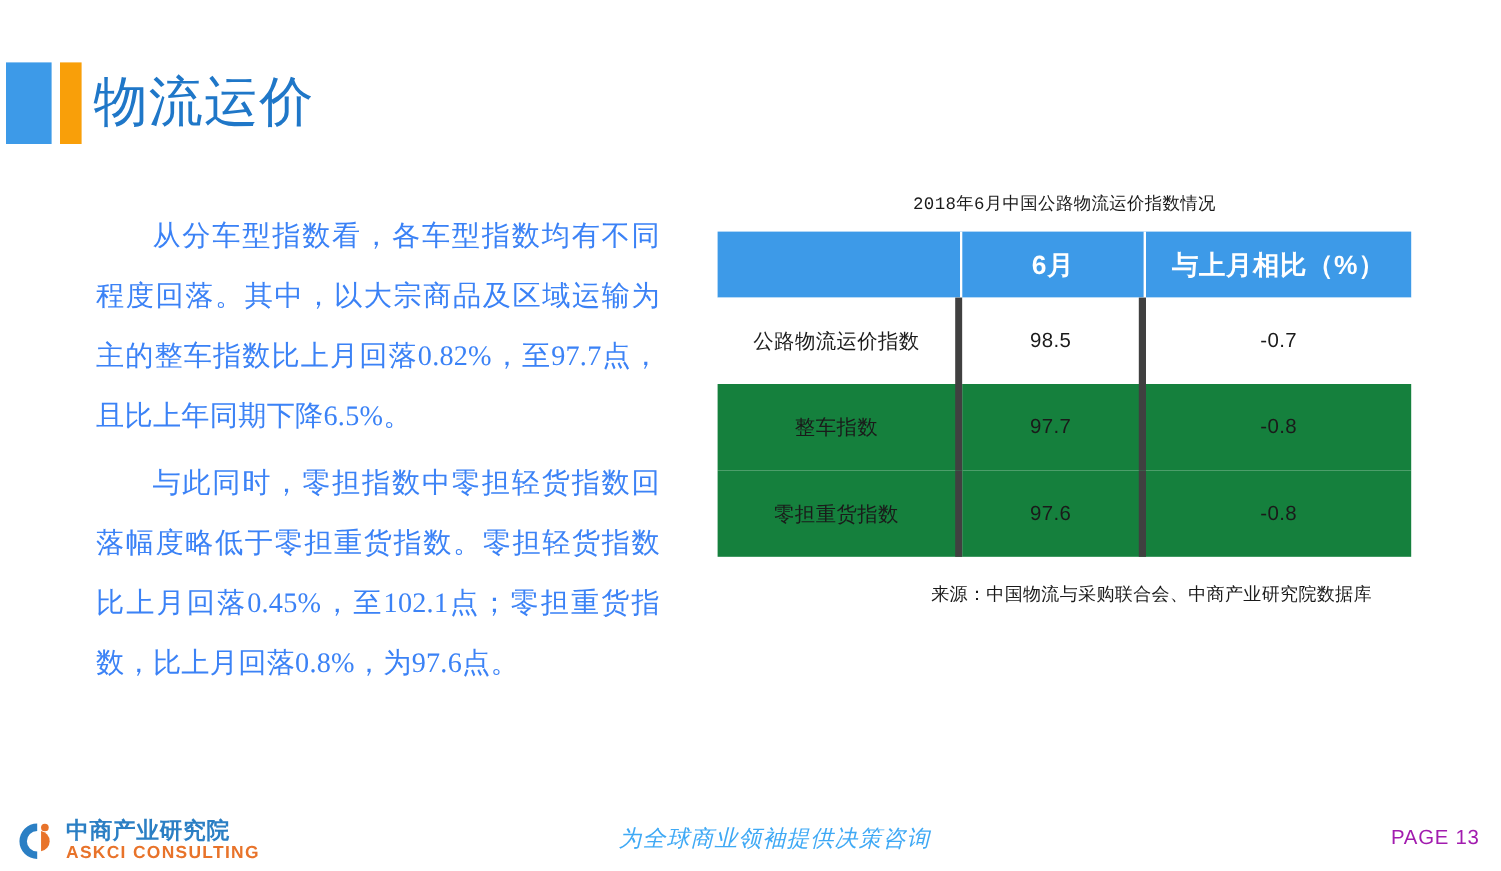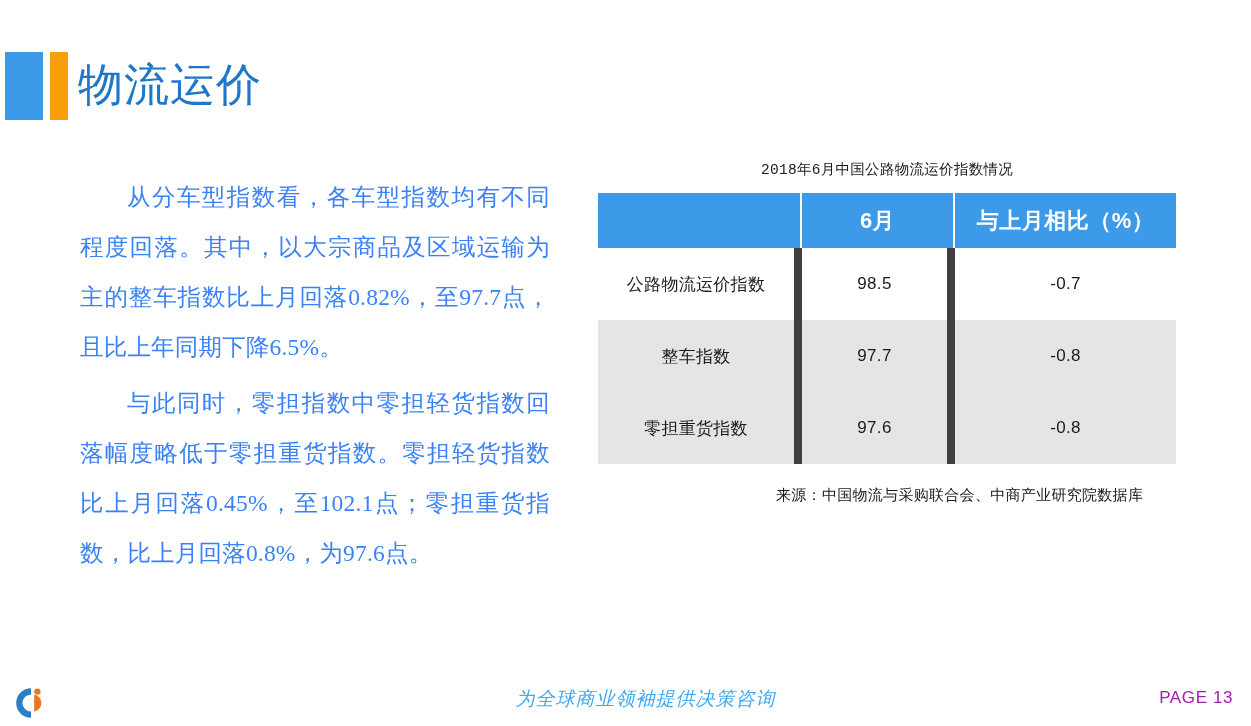--- a/index.html
+++ b/index.html
@@ -107,25 +107,25 @@
     letter-spacing: 0.5px;
   }
   table.data-table thead th:last-child { border-right: none; }
 
   table.data-table tbody td {
     height: 70px;
     font-size: 17px;
     color: #1a1a1a;
     text-align: center;
     vertical-align: middle;
-    border-right: 8px solid #404040;
+    border-right: 6px solid #404040;
     letter-spacing: 0.3px;
   }
   table.data-table tbody td:last-child { border-right: none; }
-  table.data-table tbody tr.alt td { background: #e5e5e5; }
+  table.data-table tbody tr.alt td { background: #15803d; }
   table.data-table tbody tr.plain td { background: #ffffff; }
 
   .source-note {
     margin-top: 22px;
     font-size: 15px;
     color: #1a1a1a;
     text-align: left;
     padding-left: 178px;
     letter-spacing: 0.3px;
   }
@@ -249,17 +249,21 @@
 
 <div class="slide-footer">
   <div class="logo-group">
     <span class="logo-mark">
       <svg width="34" height="34" viewBox="0 0 34 34" xmlns="http://www.w3.org/2000/svg">
         <path d="M17 2.2 A14.8 14.8 0 1 0 17 31.8 L17 25.6 A8.6 8.6 0 1 1 17 8.4 Z" fill="#2b7fc4"></path>
         <path d="M20.2 8.6 a8.5 8.5 0 0 1 0 16.8 Z" fill="#e8732a"></path>
         <circle cx="23.4" cy="5.6" r="3.2" fill="#e8732a"></circle>
       </svg>
     </span>
+    <span class="logo-text-block">
+      <span class="logo-cn">中商产业研究院</span>
+      <span class="logo-en">ASKCI CONSULTING</span>
+    </span>
   </div>
 
   <div class="footer-tagline">为全球商业领袖提供决策咨询</div>
   <div class="page-number">PAGE 13</div>
 </div>
 
 </body></html>

